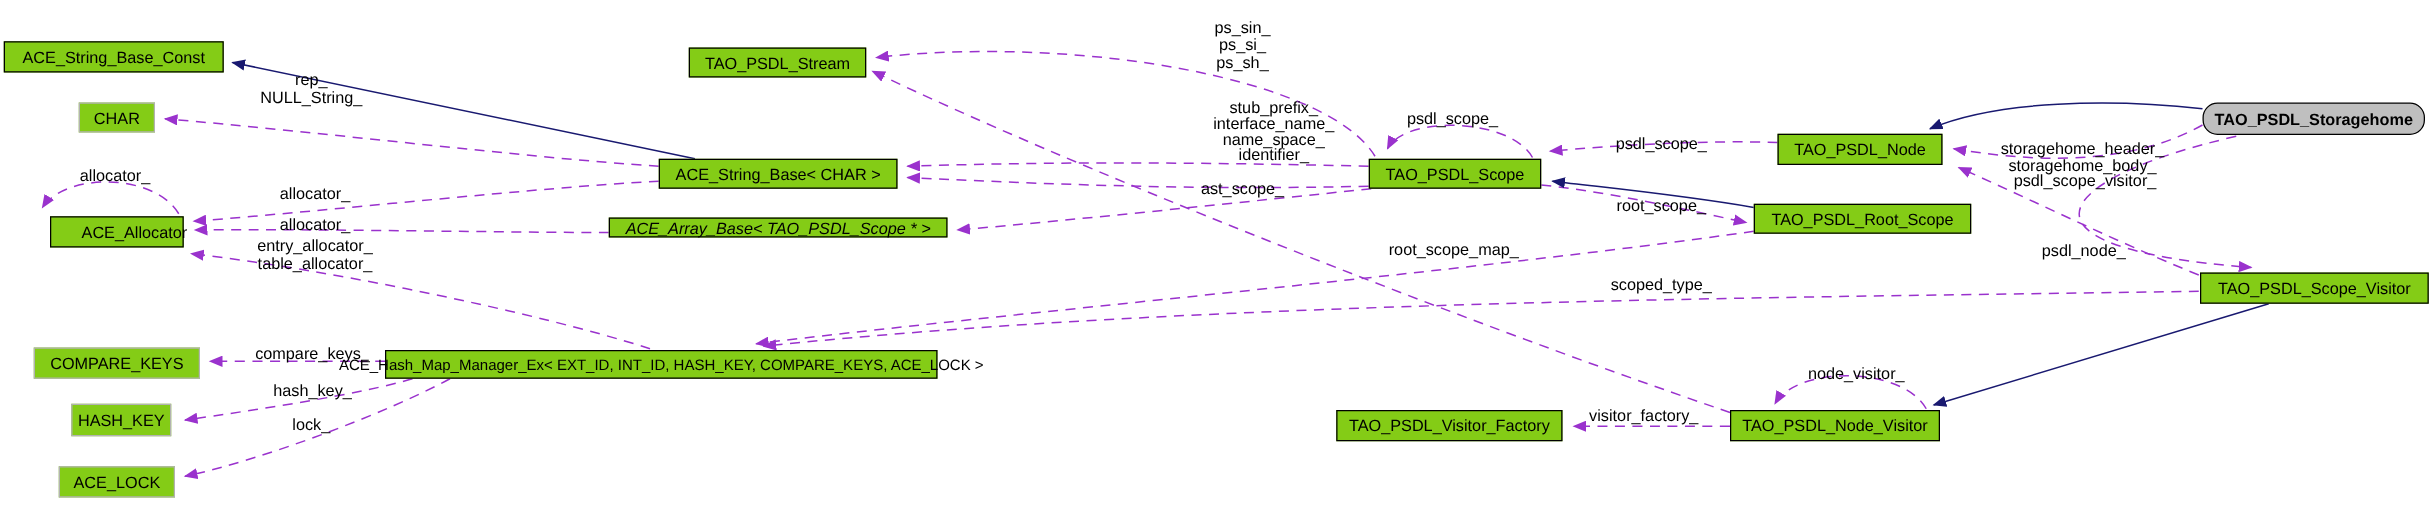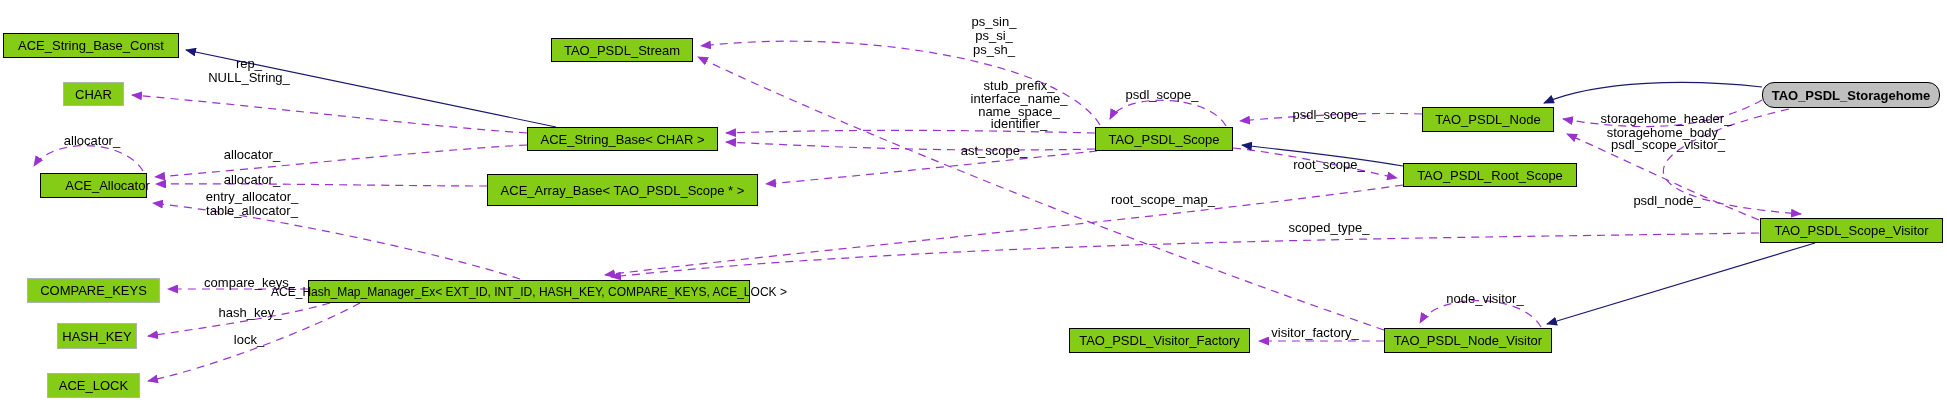--- a/index.html
+++ b/index.html
@@ -66,21 +66,21 @@
   </svg>
 
   <div class="node" style="left:3px;top:33px;width:176px;height:25px;">ACE_String_Base_Const</div>
   <div class="node undoc" style="left:63px;top:82px;width:61px;height:24px;">CHAR</div>
   <div class="node" style="left:40px;top:173px;width:107px;height:25px;padding-left:28px;">ACE_Allocator</div>
   <div class="node undoc" style="left:27px;top:278px;width:133px;height:25px;">COMPARE_KEYS</div>
   <div class="node undoc" style="left:57px;top:323px;width:80px;height:26px;">HASH_KEY</div>
   <div class="node undoc" style="left:47px;top:373px;width:93px;height:25px;">ACE_LOCK</div>
   <div class="node" style="left:551px;top:38px;width:142px;height:24px;">TAO_PSDL_Stream</div>
   <div class="node" style="left:527px;top:127px;width:191px;height:24px;">ACE_String_Base&lt; CHAR &gt;</div>
-  <div class="node" style="left:487px;top:174px;width:271px;height:32px;">ACE_Array_Base&lt; TAO_PSDL_Scope * &gt;</div>
+  <div class="node" style="left:487px;top:174px;width:271px;height:16px;font-style:italic;">ACE_Array_Base&lt; TAO_PSDL_Scope * &gt;</div>
   <div class="node small-text" style="left:308px;top:280px;width:442px;height:23px;">ACE_Hash_Map_Manager_Ex&lt; EXT_ID, INT_ID, HASH_KEY, COMPARE_KEYS, ACE_LOCK &gt;</div>
   <div class="node" style="left:1095px;top:127px;width:138px;height:24px;">TAO_PSDL_Scope</div>
   <div class="node" style="left:1422px;top:107px;width:132px;height:25px;">TAO_PSDL_Node</div>
   <div class="node" style="left:1403px;top:163px;width:174px;height:24px;">TAO_PSDL_Root_Scope</div>
   <div class="node subject" style="left:1762px;top:82px;width:178px;height:26px;">TAO_PSDL_Storagehome</div>
   <div class="node" style="left:1760px;top:218px;width:183px;height:25px;">TAO_PSDL_Scope_Visitor</div>
   <div class="node" style="left:1069px;top:328px;width:181px;height:25px;">TAO_PSDL_Visitor_Factory</div>
   <div class="node" style="left:1384px;top:328px;width:168px;height:25px;">TAO_PSDL_Node_Visitor</div>
 
   <div class="elabel" style="left:249px;top:57px;">

